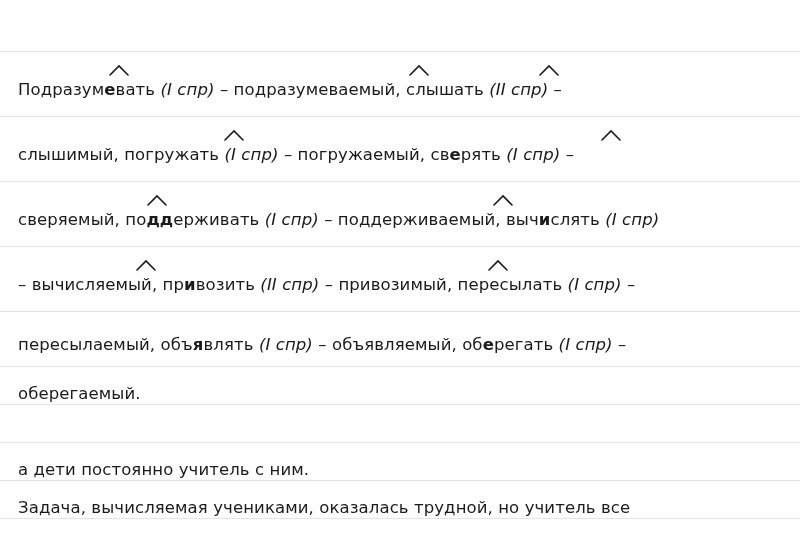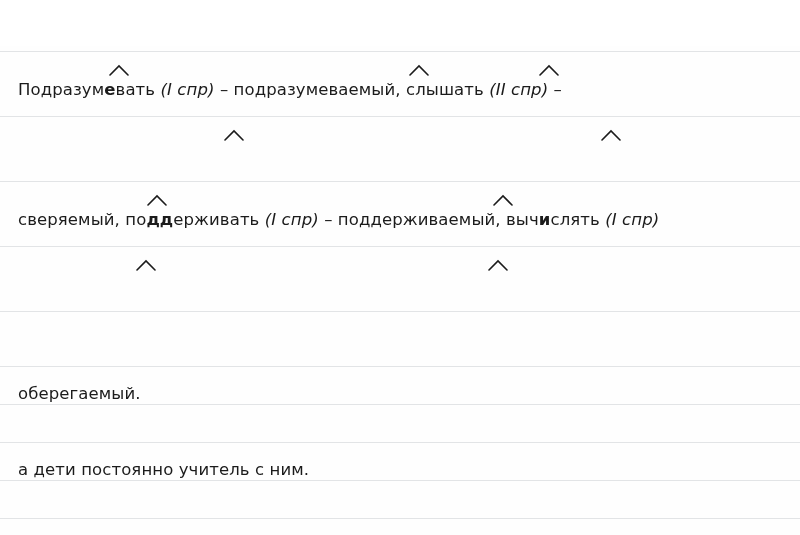--- a/index.html
+++ b/index.html
@@ -88,32 +88,42 @@
     <div class="rule" style="top:472px"></div>
     <div class="rule" style="top:510px"></div>
   </div>
 
   <div class="content">
 
     <div class="line" style="top:34px">
       Подразум<span class="b">е</span>вать <span class="it">(I спр)</span> – подразумеваемый, слышать <span class="it">(II спр)</span> –
     </div>
 
+    <div class="line" style="top:99px">
+      слышимый, погружать <span class="it">(I спр)</span> – погружаемый, св<span class="b">е</span>рять <span class="it">(I спр)</span> –
+    </div>
 
     <div class="line" style="top:164px">
       сверяемый, по<span class="b">дд</span>ерживать <span class="it">(I спр)</span> – поддерживаемый, выч<span class="b">и</span>слять <span class="it">(I спр)</span>
     </div>
 
+    <div class="line" style="top:229px">
+      – вычисляемый, пр<span class="b">и</span>возить <span class="it">(II спр)</span> – привозимый, пересылать <span class="it">(I спр)</span> –
+    </div>
 
+    <div class="line" style="top:289px">
+      пересылаемый, объ<span class="b">я</span>влять <span class="it">(I спр)</span> – объявляемый, об<span class="b">е</span>регать <span class="it">(I спр)</span> –
+    </div>
 
     <div class="line" style="top:338px">оберегаемый.</div>
 
 
     <div class="line" style="top:414px">а дети постоянно учитель с ним.</div>
 
+    <div class="line" style="top:452px">Задача, вычисляемая учениками, оказалась трудной, но учитель все</div>
 
     <div class="line" style="top:490px">подробно членами.</div>
 
     <div class="hat" style="left:108px; top:18px">
       <svg width="22" height="12" viewBox="0 0 22 12">
           <path d="M2 11 L11 2 L20 11" stroke="#1b1b1b" stroke-width="1.6" fill="none" stroke-linecap="round"></path>
         </svg>
     </div>
     <div class="hat" style="left:408px; top:18px">
       <svg width="22" height="12" viewBox="0 0 22 12">

